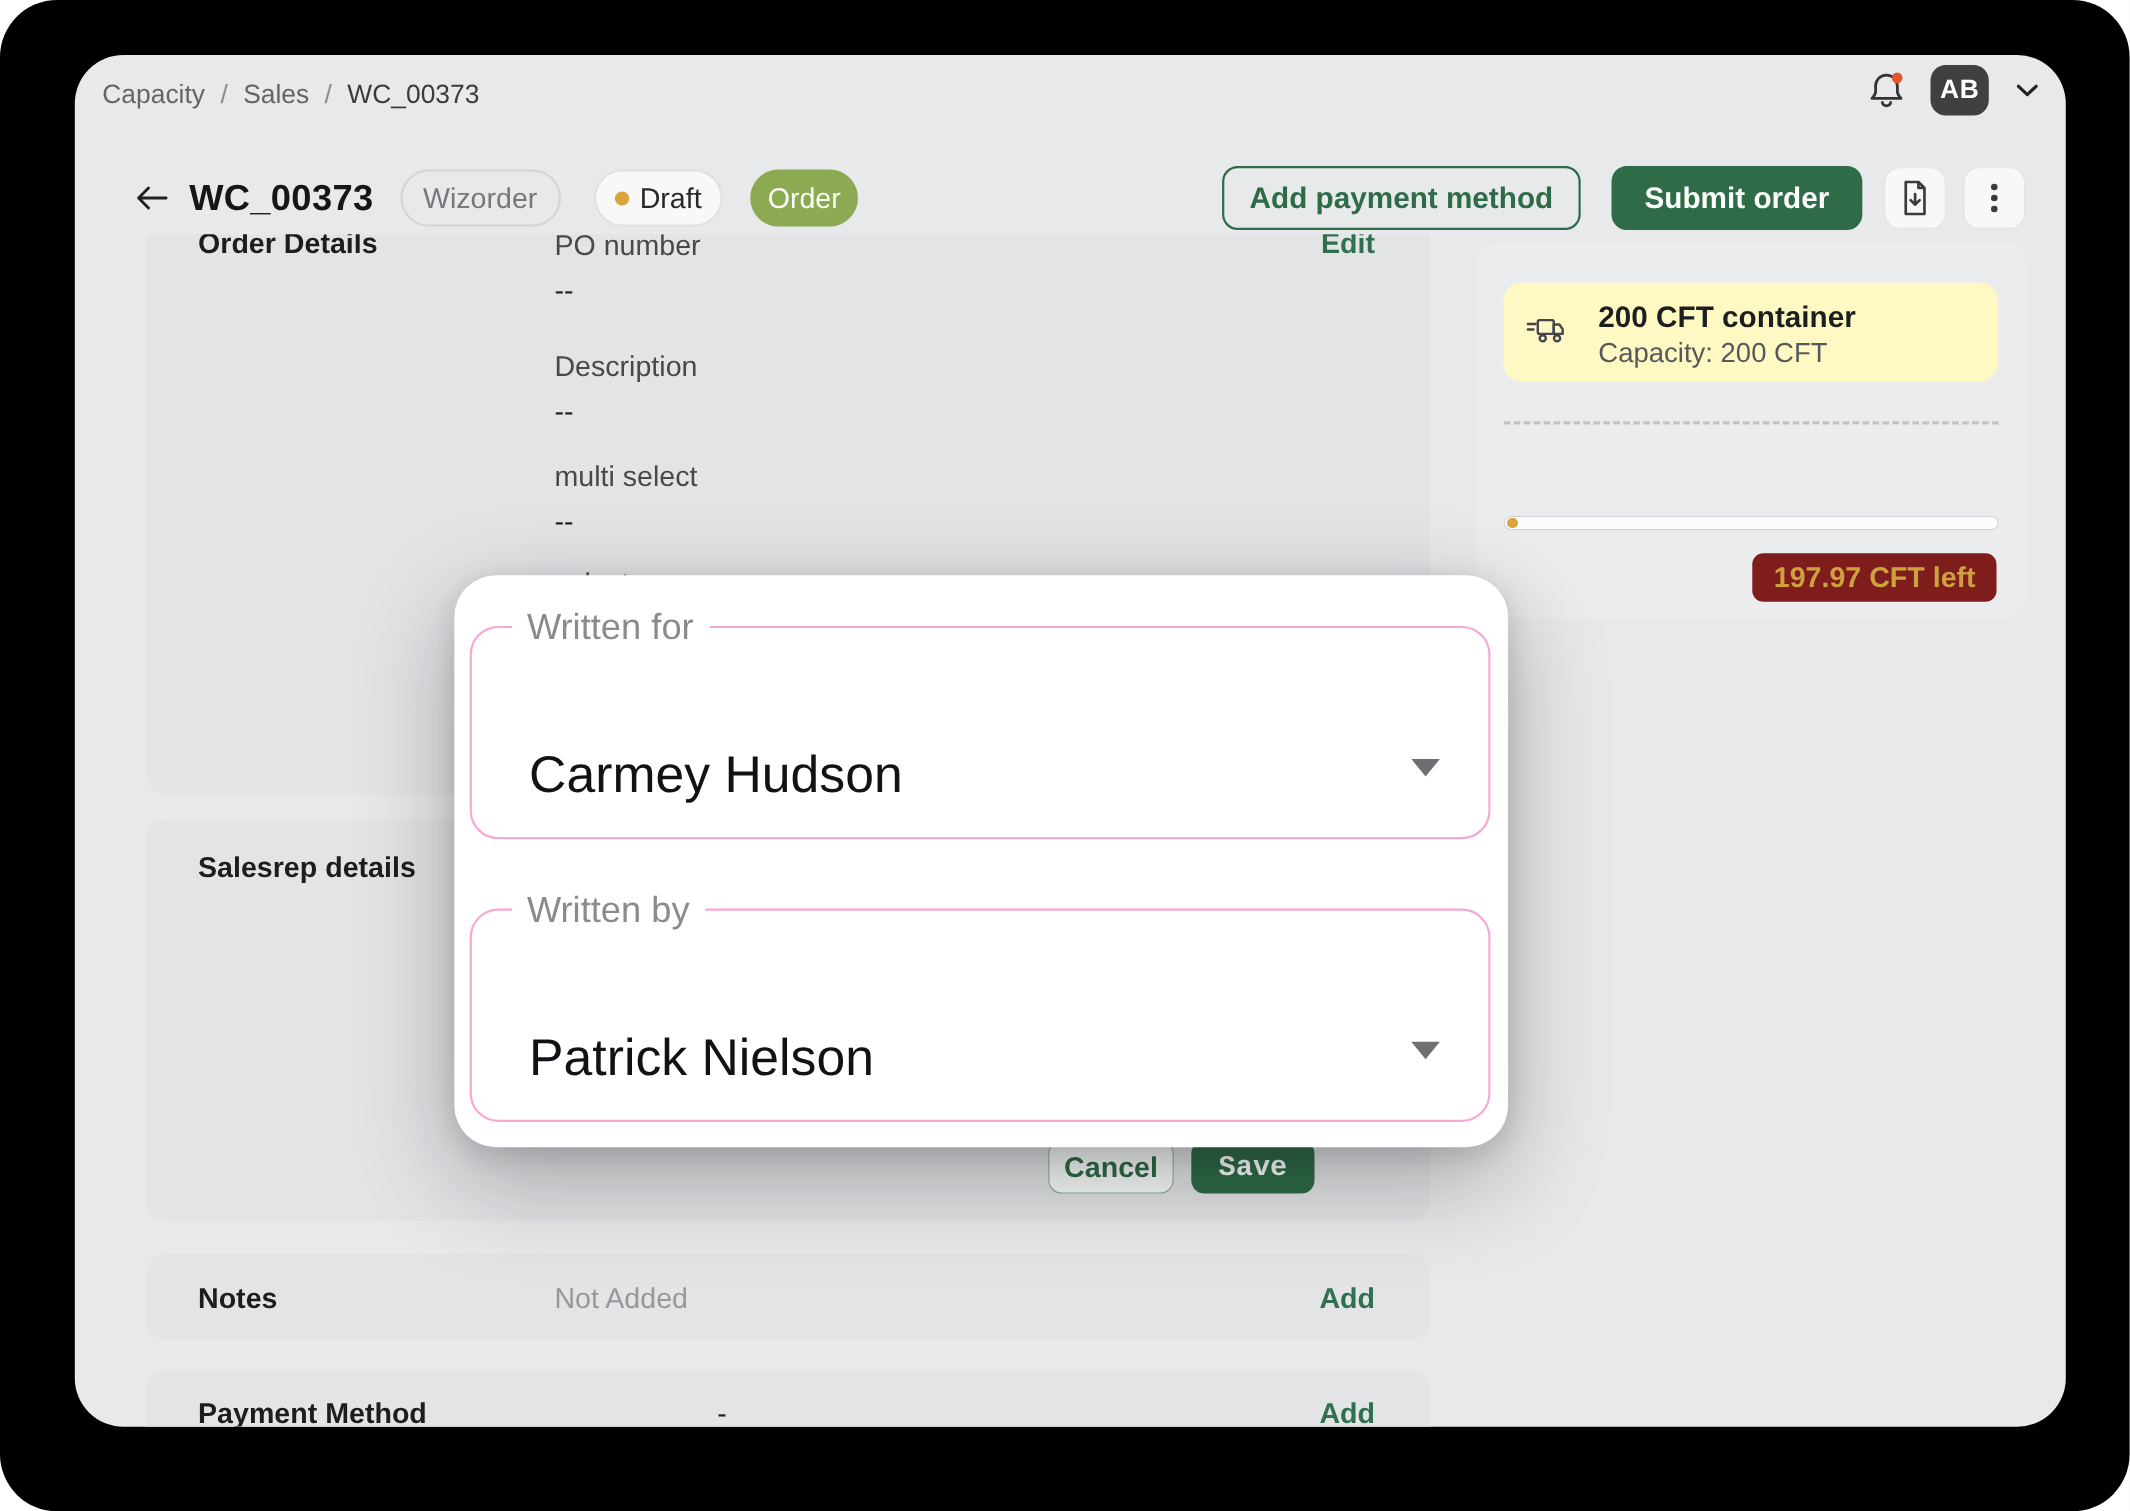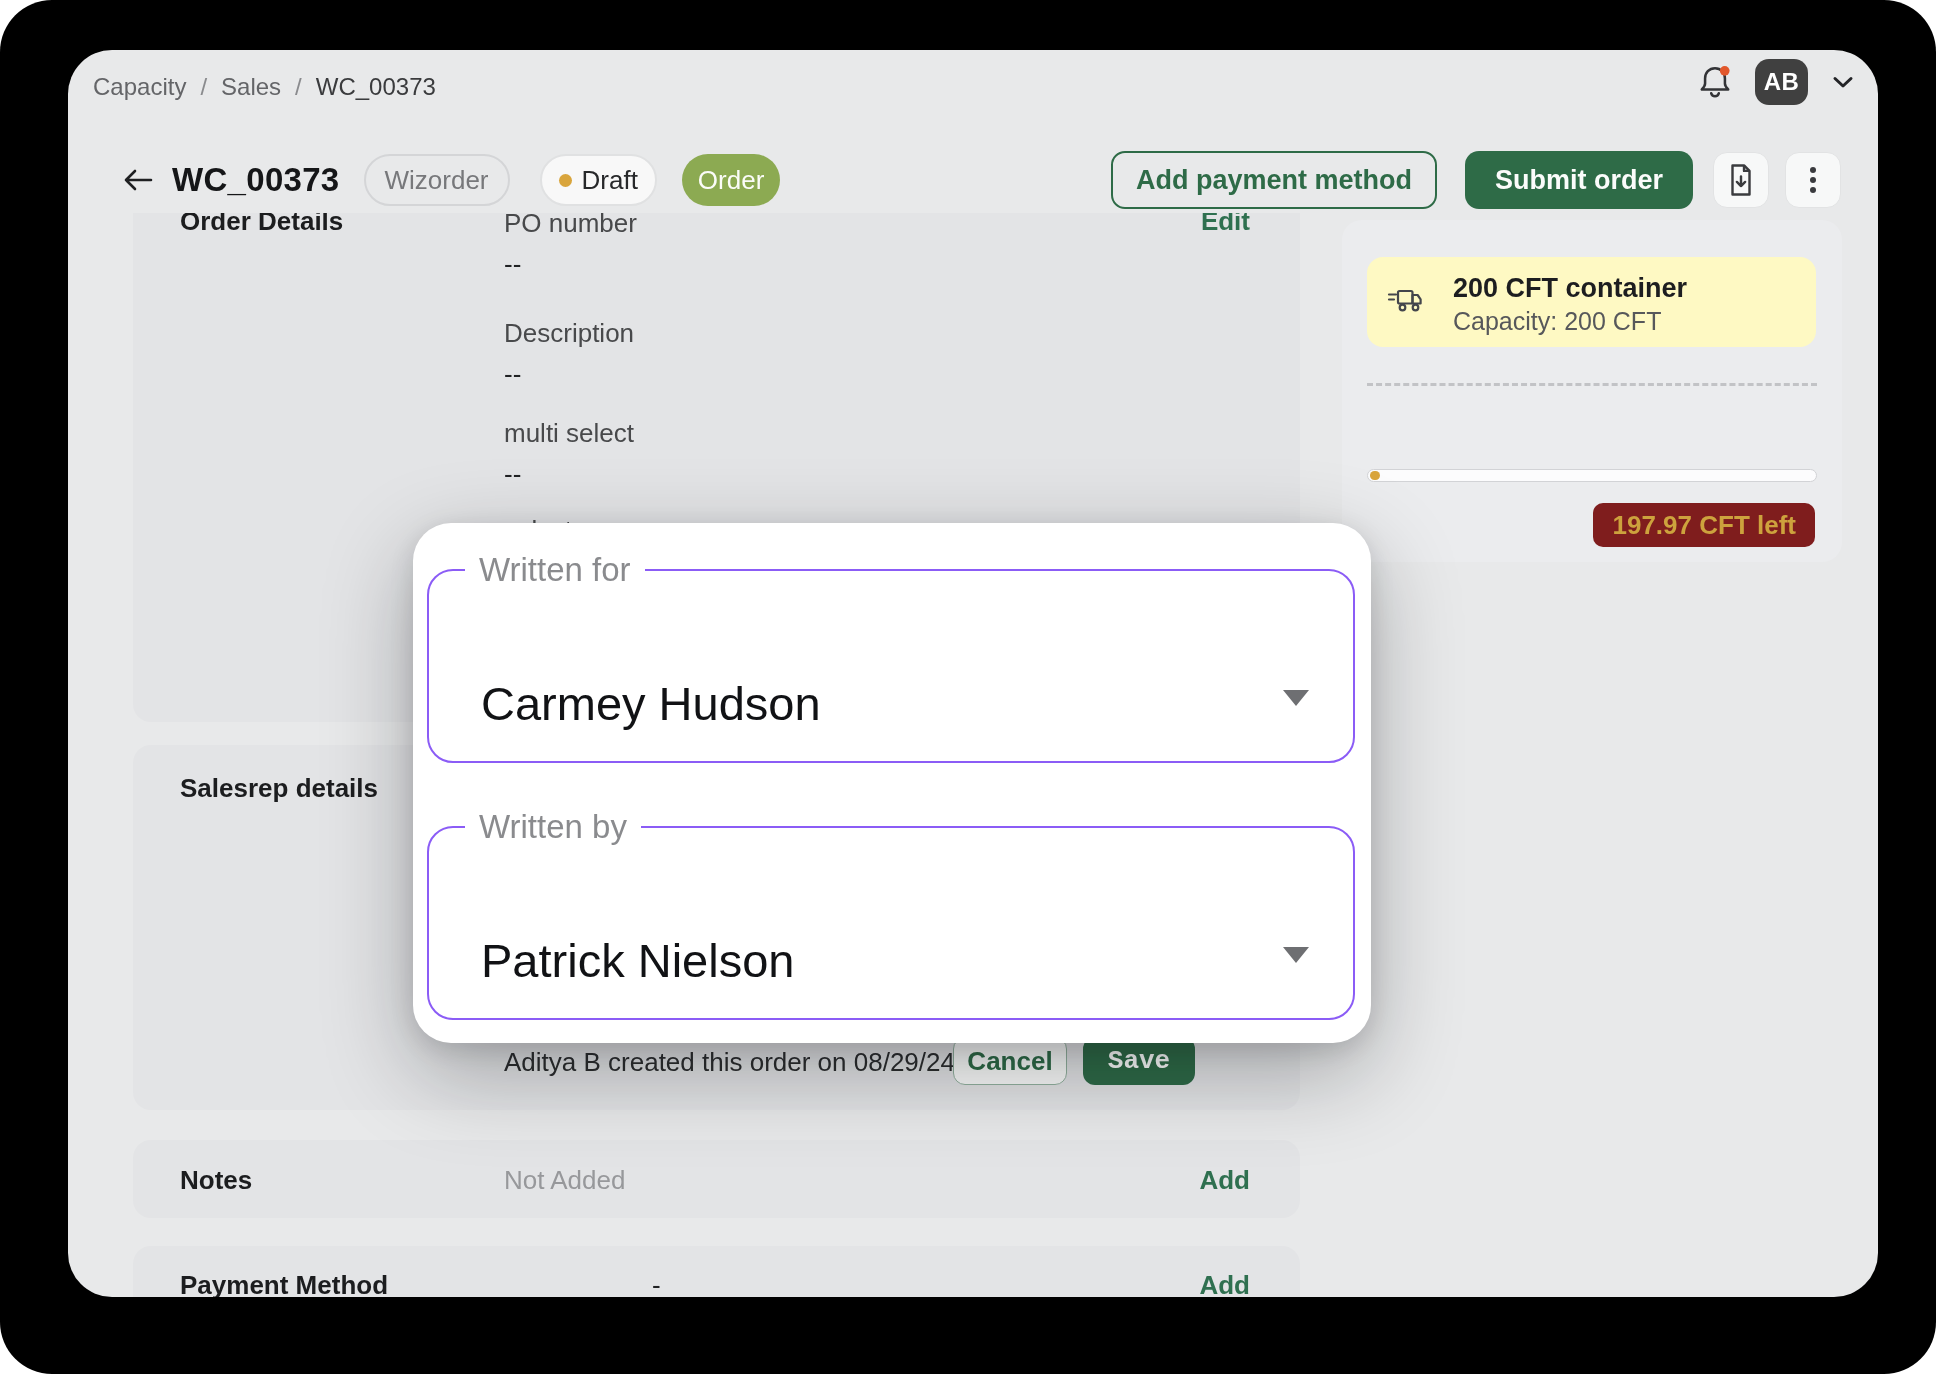--- a/index.html
+++ b/index.html
@@ -71,21 +71,21 @@
   .progress{position:absolute;left:25px;top:249px;width:450px;height:13px;background:#fcfcfd;
             border:1px solid #d2d3d6;border-radius:7px;box-sizing:border-box;}
   .progress-fill{position:absolute;left:2px;top:1px;height:9px;min-width:10px;border-radius:5px;background:#d9a53c;}
   .cft-badge{position:absolute;right:27px;top:283px;height:44px;line-height:44px;padding:0 19px;border-radius:10px;
              background:#7f1d1d;color:#cda23d;font-size:26px;font-weight:700;}
 
   
   .modal{position:absolute;left:345px;top:310px;width:958px;height:520px;background:#fff;border-radius:38px;z-index:10;
          box-shadow:0 30px 90px rgba(10,12,16,.30),0 6px 24px rgba(10,12,16,.12);}
   .select-fieldset{position:absolute;left:14px;width:928px;height:212px;margin:0;padding:0;box-sizing:border-box;
-                   border:2px solid #8b5cf6;border-radius:26px;cursor:pointer;}
+                   border:2px solid #f9a8d4;border-radius:26px;cursor:pointer;}
   #fs-written-for{top:28px;}
   #fs-written-by{top:285px;}
   .select-fieldset legend{margin-left:36px;padding:0 14px;font-size:33px;color:#8a8b8e;}
   .select-value{position:absolute;left:52px;top:88px;font-size:47px;color:#111215;line-height:54px;}
   .caret-down{position:absolute;right:44px;top:101px;width:0;height:0;
               border-left:13px solid transparent;border-right:13px solid transparent;border-top:16px solid #6e6f72;}
 
   svg{display:block;}
 </style>
 </head>
@@ -164,21 +164,20 @@
       <div class="f-value" style="top:191px">--</div>
 
       <div class="f-label" style="top:250px">multi select</div>
       <div class="f-value" style="top:291px">--</div>
 
       <div class="f-label" style="top:347px">select</div>
     </div>
 
     <div class="card" id="card-salesrep">
       <div class="section-label" style="top:28px">Salesrep details</div>
-      <div class="created-text">Aditya B created this order on 08/29/24</div>
       <div class="btn-sm btn-cancel">Cancel</div>
       <div class="btn-sm btn-save">Save</div>
     </div>
 
     <div class="card" id="card-notes">
       <div class="section-label" style="top:25px">Notes</div>
       <div class="f-value muted" style="top:25px">Not Added</div>
       <div class="link-green" style="top:25px">Add</div>
     </div>
 

